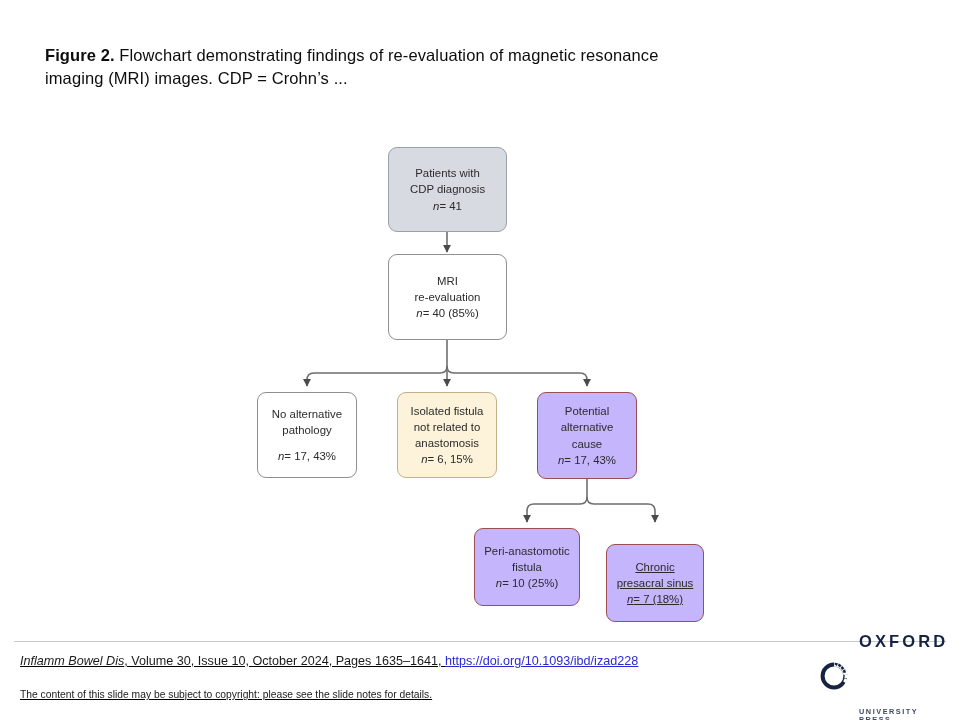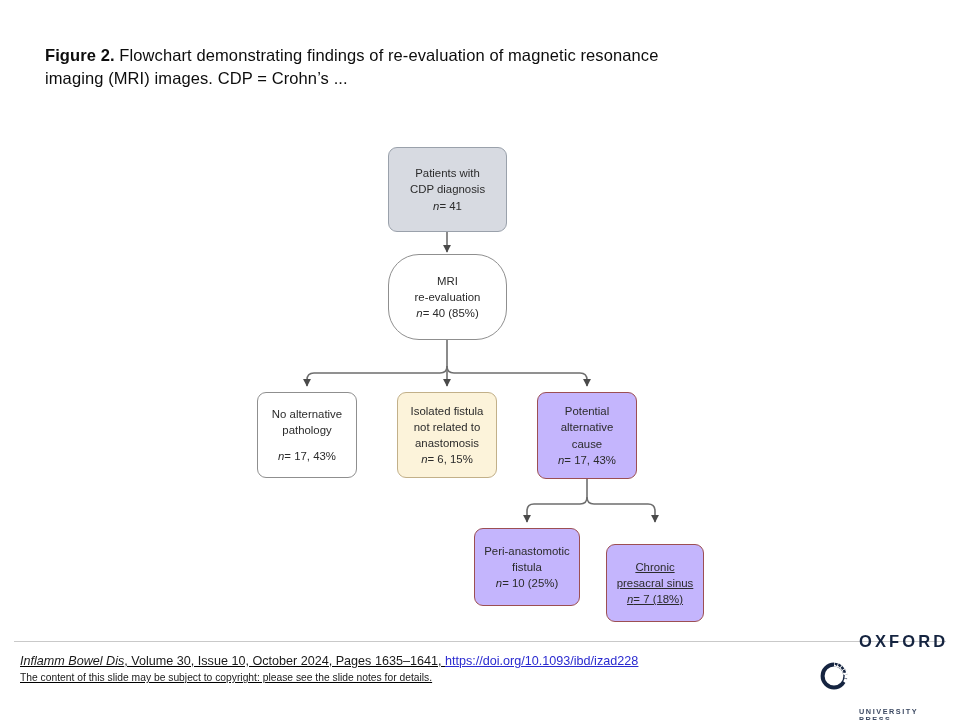--- a/index.html
+++ b/index.html
@@ -105,21 +105,21 @@
     color: #1a1a1a;
     line-height: 1.45;
     white-space: nowrap;
   }
   .cite .journal { font-style: italic; }
   .cite .doi {
     color: #2a2ad0;
     text-decoration: underline;
   }
   .copyright {
-    margin-top: 1px;
+    margin-top: 18px;
     font-size: 10.3px;
     color: #1a1a1a;
     line-height: 1.4;
   }
 
   
   .oup {
     position: absolute;
     left: 818px;
     top: 657px;
@@ -179,21 +179,21 @@
     <path d="M 587 497 Q 587 504 580 504 L 534 504 Q 527 504 527 511 L 527 522" stroke="#6e6e6e" stroke-width="1.6" fill="none" marker-end="url(#arrow)"></path>
     <path d="M 587 497 Q 587 504 594 504 L 648 504 Q 655 504 655 511 L 655 522" stroke="#6e6e6e" stroke-width="1.6" fill="none" marker-end="url(#arrow)"></path>
   </svg>
 
   <div class="node node-gray" style="left:388px; top:147px; width:119px; height:85px;">
     <span class="ln">Patients with</span>
     <span class="ln">CDP diagnosis</span>
     <span class="ln nval"><i>n</i><span>= 41</span></span>
   </div>
 
-  <div class="node node-white" style="left:388px; top:254px; width:119px; height:86px;border-radius:31px;">
+  <div class="node node-white" style="left:388px; top:254px; width:119px; height:86px;">
     <span class="ln">MRI</span>
     <span class="ln">re-evaluation</span>
     <span class="ln nval"><i>n</i><span>= 40 (85%)</span></span>
   </div>
 
   <div class="node node-white" style="left:257px; top:392px; width:100px; height:86px;">
     <span class="ln">No alternative</span>
     <span class="ln">pathology</span>
     <span class="gap"></span>
     <span class="ln nval"><i>n</i><span>= 17, 43%</span></span>

